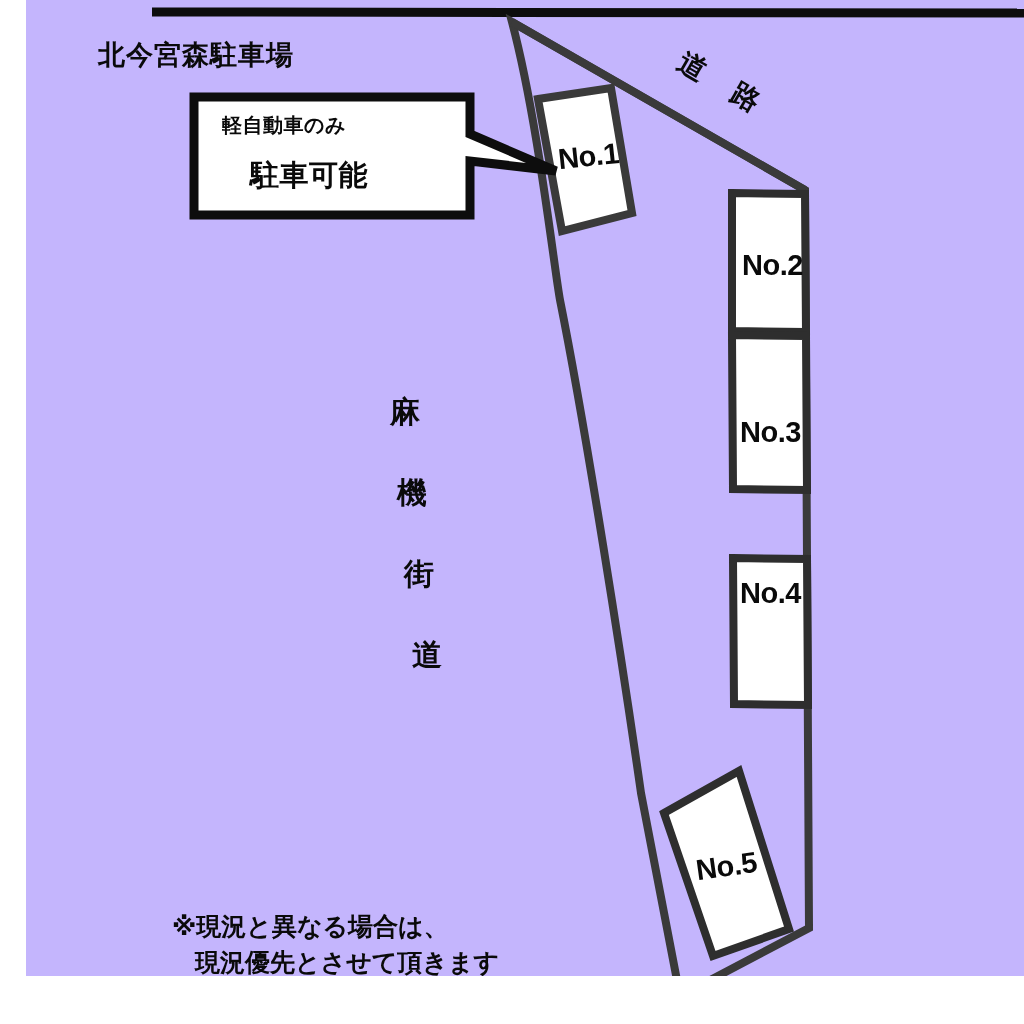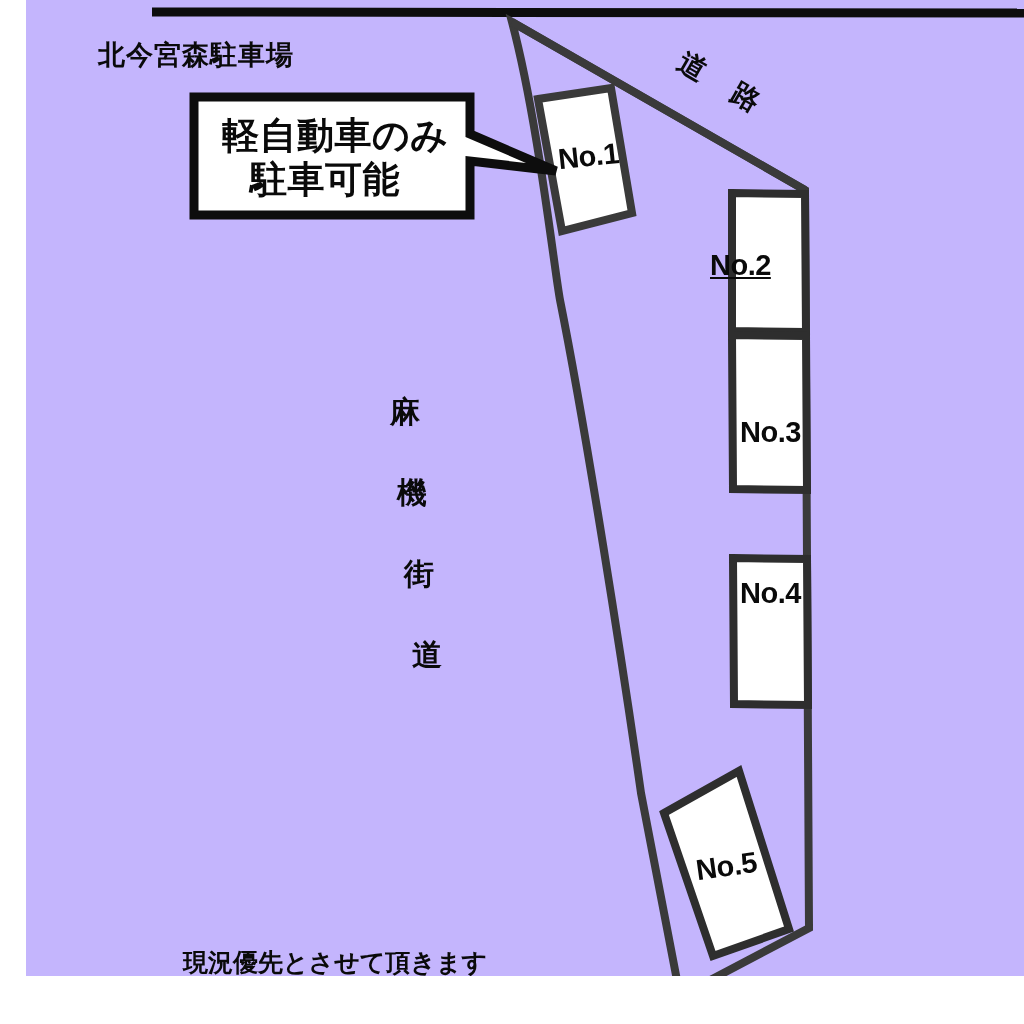--- a/index.html
+++ b/index.html
@@ -32,28 +32,28 @@
   #site-title {
     left: 72px;
     top: 38px;
     font-size: 27px;
     font-weight: 700;
     letter-spacing: 1px;
   }
   #callout-line1 {
     left: 196px;
     top: 112px;
-    font-size: 37px;
+    font-size: 20px;
     font-weight: 700;
     letter-spacing: 0.5px;
   }
   #callout-line2 {
     left: 224px;
     top: 156px;
-    font-size: 37px;
+    font-size: 29px;
     font-weight: 700;
     letter-spacing: 0.5px;
   }
   #road-label {
     left: 663px;
     top: 44px;
     font-size: 28px;
     font-weight: 700;
     transform: rotate(30deg);
     transform-origin: left top;
@@ -65,34 +65,34 @@
     font-weight: 700;
     color: #0a0a0a;
   }
   #note-line1 {
     left: 146px;
     top: 910px;
     font-size: 25px;
     font-weight: 700;
   }
   #note-line2 {
-    left: 157px;
+    left: 169px;
     top: 946px;
     font-size: 25px;
     font-weight: 700;
   }
   .stall-label {
     position: absolute;
     font-size: 29px;
     font-weight: 700;
     color: #0a0a0a;
     letter-spacing: -0.5px;
   }
   #stall-1-label { left: 532px; top: 140px; transform: rotate(-6deg); }
-  #stall-2-label { left: 684px; top: 249px; text-decoration: underline; }
+  #stall-2-label { left: 716px; top: 249px; }
   #stall-3-label { left: 714px; top: 416px; }
   #stall-4-label { left: 714px; top: 577px; }
   #stall-5-label { left: 670px; top: 850px; transform: rotate(-8deg); }
 </style>
 </head>
 <body>
 
 <div id="page">
 
   <svg id="map-svg" viewBox="0 0 1024 1024">
@@ -142,15 +142,16 @@
   <div class="street-char" style="left:371px; top:473px;">機</div>
   <div class="street-char" style="left:378px; top:554px;">街</div>
   <div class="street-char" style="left:386px; top:635px;">道</div>
 
   <div class="stall-label" id="stall-1-label">No.1</div>
   <div class="stall-label" id="stall-2-label">No.2</div>
   <div class="stall-label" id="stall-3-label">No.3</div>
   <div class="stall-label" id="stall-4-label">No.4</div>
   <div class="stall-label" id="stall-5-label">No.5</div>
 
+  <div class="txt" id="note-line1">※現況と異なる場合は、</div>
   <div class="txt" id="note-line2">現況優先とさせて頂きます</div>
 
 </div>
 
 </body></html>

